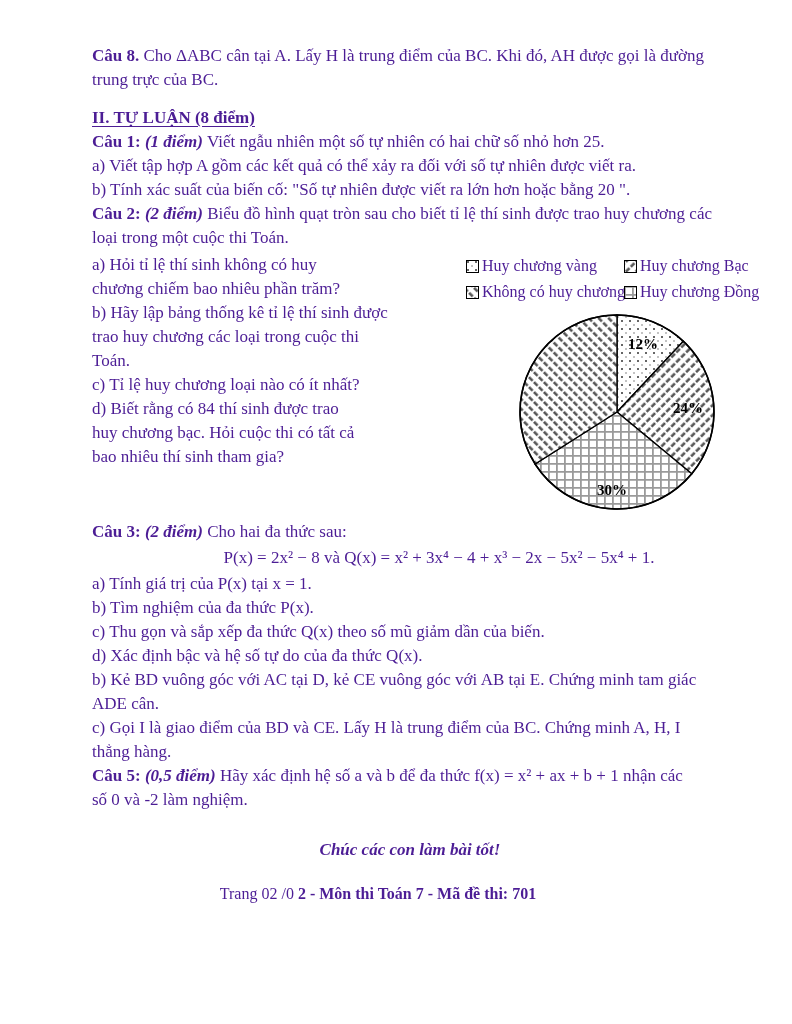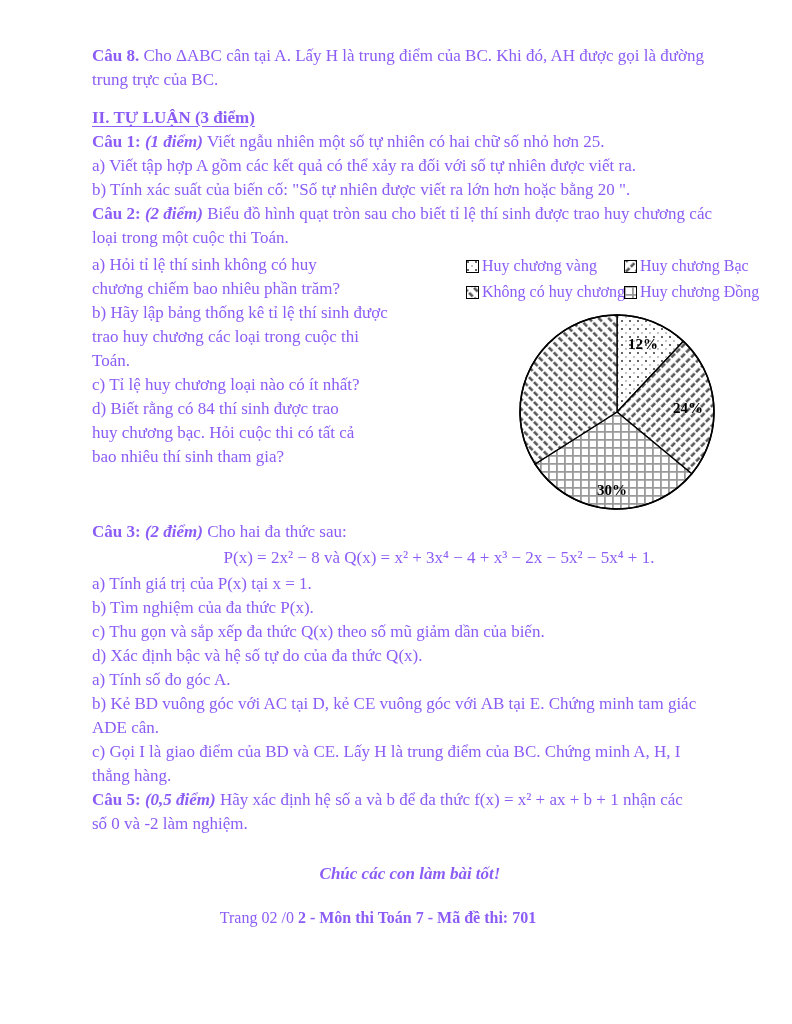--- a/index.html
+++ b/index.html
@@ -1,19 +1,19 @@
 <!DOCTYPE html>
 <html><head>
 <meta charset="utf-8">
 <style>
   html,body{margin:0;padding:0;background:#ffffff;}
   .page{
     width:792px;height:1024px;box-sizing:border-box;
     padding:44px 64px 0 92px;
-    background:#fff;color:#8b5cf6;
+    background:#fff;color:#4c1d95;
     font-family:"Liberation Serif","DejaVu Serif",serif;
     font-size:17px;line-height:24px;
     overflow:hidden;position:relative;
   }
   .line{margin:0;white-space:pre-line;}
   .b{font-weight:700;}
   .bi{font-weight:700;font-style:italic;}
   .i{text-align:center;}
   .heading{font-weight:700;text-decoration:underline;text-underline-offset:3px;margin:14px 0 0 0;white-space:pre-line;}
   .cols{display:flex;margin-top:3px;gap:38px;}
@@ -54,21 +54,21 @@
       <rect x="5.2" width="1.8" height="7" fill="#ffffff"></rect>
     </pattern>
   </defs>
 </svg>
 
 <div class="page">
 
   <p class="line"><span class="b">Câu 8.</span> <span>Cho ΔABC cân tại A. Lấy H là trung điểm của BC. Khi đó, AH được gọi là đường
 trung trực của BC.</span></p>
 
-  <p class="heading">II. TỰ LUẬN (3 điểm)</p>
+  <p class="heading">II. TỰ LUẬN (8 điểm)</p>
 
   <p class="line"><span class="b">Câu 1:</span> <span class="bi">(1 điểm)</span> <span>Viết ngẫu nhiên một số tự nhiên có hai chữ số nhỏ hơn 25.</span></p>
   <p class="line">a) Viết tập hợp A gồm các kết quả có thể xảy ra đối với số tự nhiên được viết ra.</p>
   <p class="line">b) Tính xác suất của biến cố: "Số tự nhiên được viết ra lớn hơn hoặc bằng 20 ".</p>
 
   <p class="line"><span class="b">Câu 2:</span> <span class="bi">(2 điểm)</span> <span>Biểu đồ hình quạt tròn sau cho biết tỉ lệ thí sinh được trao huy chương các
 loại trong một cuộc thi Toán.</span></p>
 
   <div class="cols">
     <div class="col-left">
@@ -124,21 +124,20 @@
     </div>
   </div>
 
   <p class="line"><span class="b">Câu 3:</span> <span class="bi">(2 điểm)</span> <span>Cho hai đa thức sau:</span></p>
   <p class="formula"><span class="i">P(x) = 2x² − 8</span><span> và </span><span class="i">Q(x) = x² + 3x⁴ − 4 + x³ − 2x − 5x² − 5x⁴ + 1.</span></p>
   <p class="line">a) Tính giá trị của P(x) tại x = 1.</p>
   <p class="line">b) Tìm nghiệm của đa thức P(x).</p>
   <p class="line">c) Thu gọn và sắp xếp đa thức Q(x) theo số mũ giảm dần của biến.</p>
   <p class="line">d) Xác định bậc và hệ số tự do của đa thức Q(x).</p>
 
-  <p class="line">a) Tính số đo góc A.</p>
   <p class="line">b) Kẻ BD vuông góc với AC tại D, kẻ CE vuông góc với AB tại E. Chứng minh tam giác
 ADE cân.</p>
   <p class="line">c) Gọi I là giao điểm của BD và CE. Lấy H là trung điểm của BC. Chứng minh A, H, I
 thẳng hàng.</p>
 
   <p class="line"><span class="b">Câu 5:</span> <span class="bi">(0,5 điểm)</span> <span>Hãy xác định hệ số a và b để đa thức </span><span class="i">f(x) = x² + ax + b + 1</span><span> nhận các
 số 0 và -2 làm nghiệm.</span></p>
 
   <p class="closing">Chúc các con làm bài tốt!</p>
 

